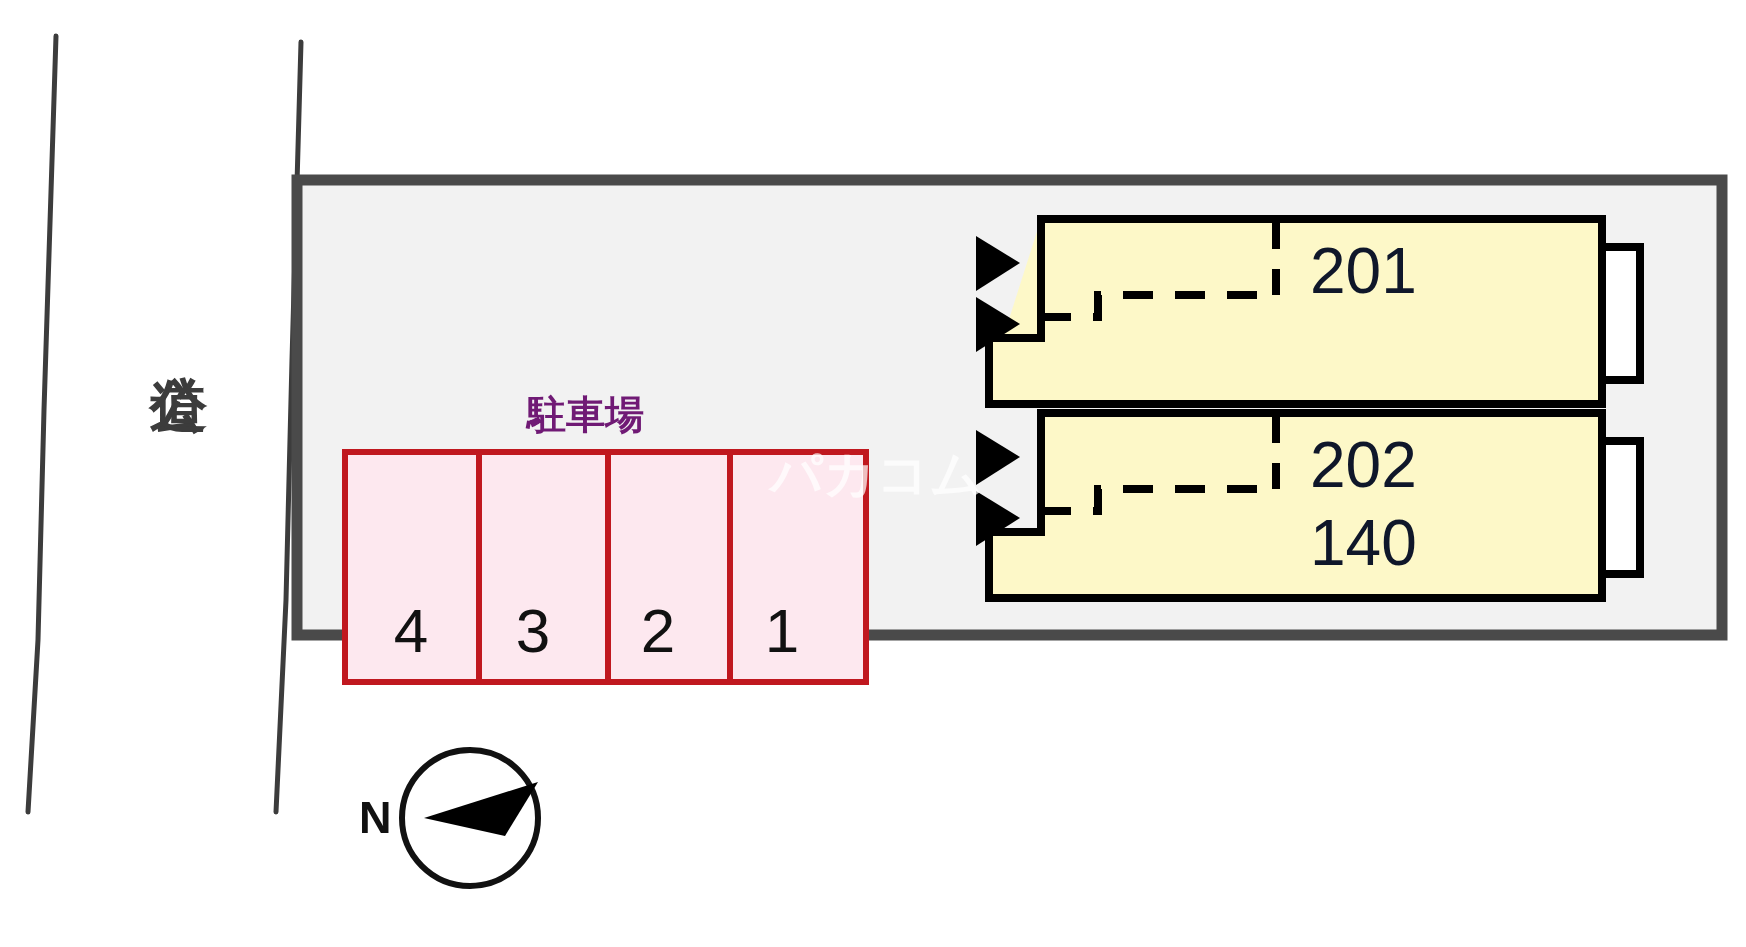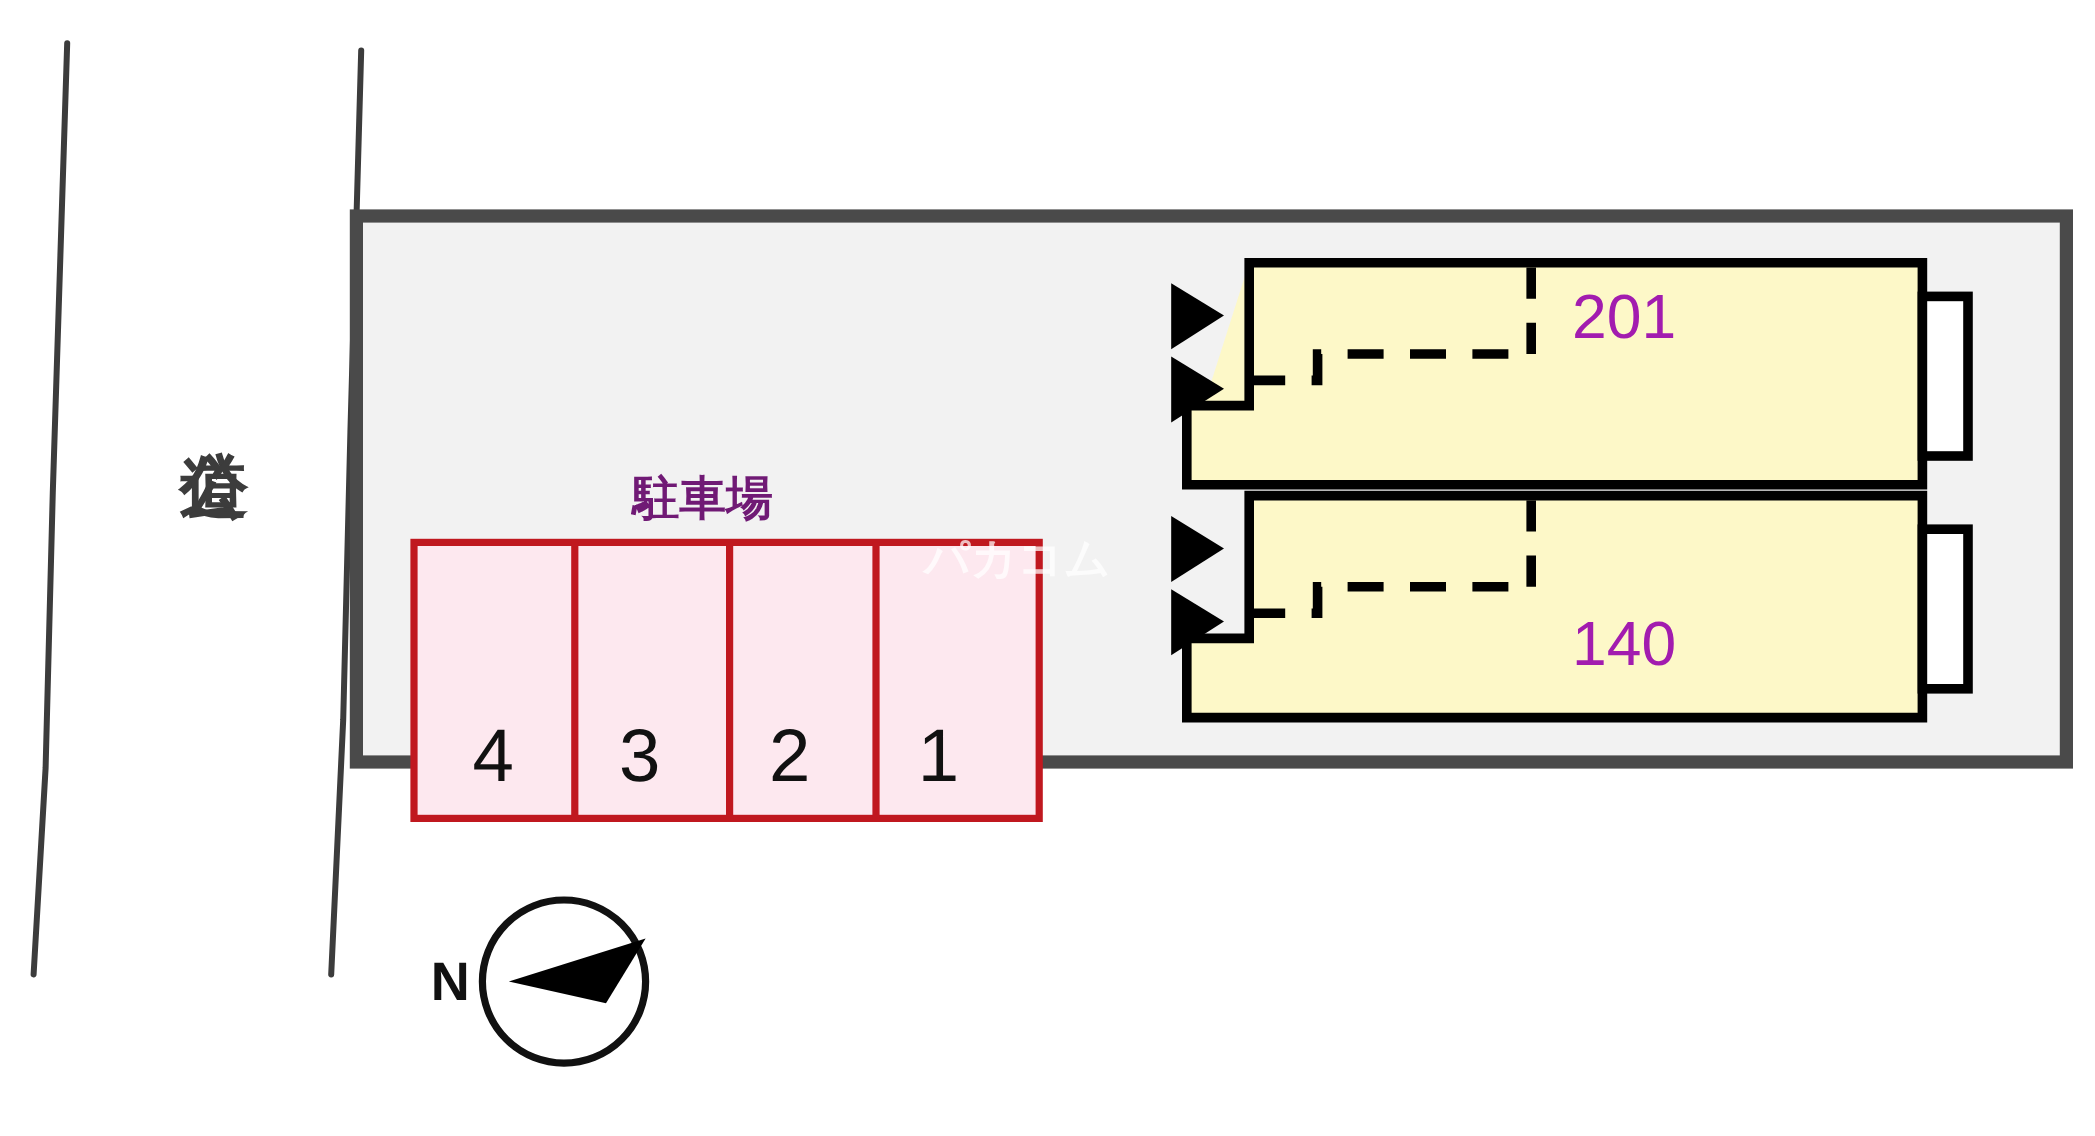--- a/index.html
+++ b/index.html
@@ -49,39 +49,39 @@
     font-weight: 400;
     color: #111111;
     font-size: 62px;
     text-align: center;
     user-select: none;
   }
   .unit-num {
     position: absolute;
     font-family: "Liberation Sans", sans-serif;
     font-weight: 400;
-    color: #a21caf;
-    font-size: 52px;
+    color: #0f172a;
+    font-size: 64px;
     line-height: 0.98;
     white-space: nowrap;
     user-select: none;
   }
   .compass-n {
     position: absolute;
     font-family: "Liberation Sans", sans-serif;
     font-weight: 700;
     color: #111111;
     font-size: 45px;
     user-select: none;
   }
   .watermark {
     position: absolute;
     font-family: "DejaVu Sans", sans-serif;
     font-weight: 700;
-    font-size: 38px;
+    font-size: 52px;
     color: rgba(255,255,255,0.72);
     white-space: nowrap;
     user-select: none;
   }
 </style>
 </head>
 <body>
 
 <div id="stage">
 
@@ -163,17 +163,18 @@
 
   <div class="lot-label" style="left:527px; top:388px;">駐車場</div>
 
   <div class="stall-num" style="left:375px; top:595px; width:72px;">4</div>
   <div class="stall-num" style="left:497px; top:595px; width:72px;">3</div>
   <div class="stall-num" style="left:622px; top:595px; width:72px;">2</div>
   <div class="stall-num" style="left:746px; top:595px; width:72px;">1</div>
 
   <div class="unit-num" style="left:1310px; top:240px;">201</div>
 
+  <div class="unit-num" style="left:1310px; top:434px;">202</div>
   <div class="unit-num" style="left:1310px; top:512px;">140</div>
 
   <div class="compass-n" style="left:359px; top:792px;">N</div>
 
 </div>
 
 </body></html>

